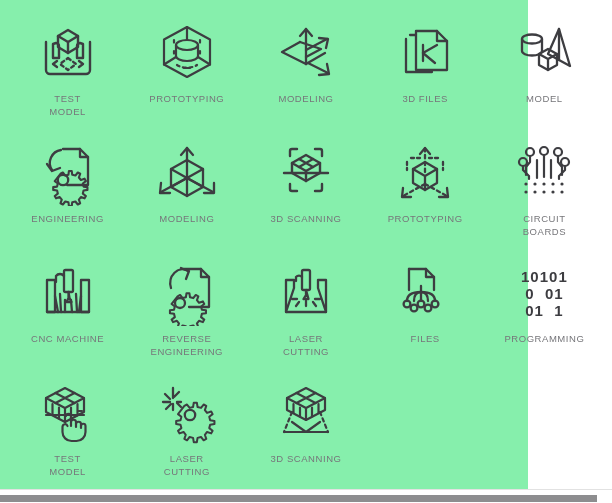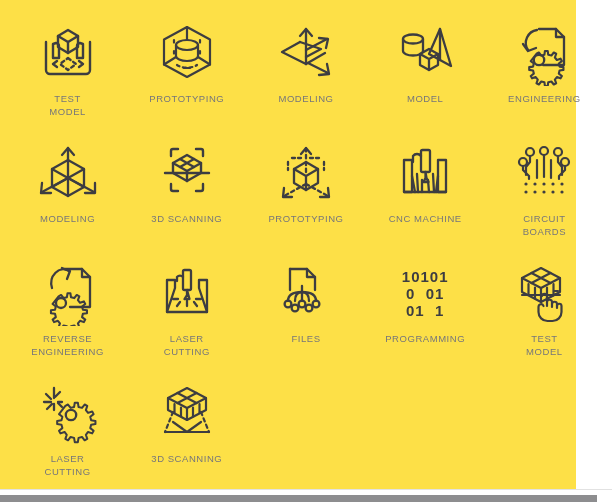--- a/index.html
+++ b/index.html
@@ -9,23 +9,23 @@
     background: #ffffff;
   }
   body {
     width: 612px;
     height: 503px;
     overflow: hidden;
     font-family: "Liberation Sans", sans-serif;
     position: relative;
   }
   #sheet {
-    width: 576px;
+    width: 528px;
     height: 489px;
-    background: #fde047;
+    background: #86efac;
     box-sizing: border-box;
     padding: 12px 8px 0 8px;
     position: relative;
   }
   .grid {
     display: grid;
     grid-template-columns: repeat(5, 1fr);
     grid-template-rows: repeat(4, 120px);
     width: 596px;
   }
@@ -150,20 +150,33 @@
           <path d="M36 30 L57 19"></path>
             <path d="M49 18 L58 19 L56 28"></path>
           <path d="M38 43 L58 53"></path>
             <path d="M57 44 L59 54 L49 55"></path>
           <path d="M30 22 L51 29 L36 37"></path>
         </svg>
       </span>
       <div class="caption">MODELING</div>
     </div>
 
+    <div class="cell">
+      <span class="glyph">
+        <svg viewBox="0 0 72 66" fill="none" stroke="#3d3d41" stroke-width="2.3" stroke-linecap="round" stroke-linejoin="round">
+          <path d="M21 15 h6 M17 19 V52 h26"></path>
+          <path d="M27 11 h21 l10 10 v29 H27 z"></path>
+          <path d="M48 11 v10 h10"></path>
+          <path d="M34 25 v16"></path>
+          <path d="M34 33 L48 25"></path>
+          <path d="M34 33 L46 43"></path>
+        </svg>
+      </span>
+      <div class="caption">3D FILES</div>
+    </div>
 
     <div class="cell">
       <span class="glyph">
         <svg viewBox="0 0 72 66" fill="none" stroke="#3d3d41" stroke-width="2.3" stroke-linecap="round" stroke-linejoin="round">
           <ellipse cx="24" cy="19" rx="10" ry="4.5"></ellipse>
           <path d="M14 19 v12 a10 4.5 0 0 0 20 0 V19"></path>
           <path d="M31 34 L40 29 L49 34 v11 l-9 5 l-9 -5 z"></path>
           <path d="M31 34 L40 39 L49 34 M40 39 v11"></path>
           <path d="M51 9 L62 46 L40 34 z"></path>
           <path d="M51 9 L51 40"></path>
@@ -232,35 +245,20 @@
           <path d="M14 48 L13 57 L22 57"></path>
           <path d="M36 44 L58 56" stroke-dasharray="3.4 3.4"></path>
           <path d="M58 48 L59 57 L50 57"></path>
           <path d="M22 18 h10" stroke-dasharray="3 3"></path>
           <path d="M40 18 h10" stroke-dasharray="3 3"></path>
           <path d="M18 22 v8" stroke-dasharray="3 3"></path>
           <path d="M54 22 v8" stroke-dasharray="3 3"></path>
         </svg>
       </span>
       <div class="caption">PROTOTYPING</div>
-    </div>
-
-    <div class="cell">
-      <span class="glyph">
-        <svg viewBox="0 0 72 66" fill="none" stroke="#3d3d41" stroke-width="2.3" stroke-linecap="round" stroke-linejoin="round">
-          <path d="M15 20 h8 v32 h-8 z"></path>
-          <path d="M49 20 h8 v32 h-8 z"></path>
-          <path d="M15 52 h42"></path>
-          <rect x="32" y="10" width="9" height="22" rx="1.5"></rect>
-          <path d="M36.5 32 v6 l-2 4 h5 l-2 -4 z"></path>
-          <path d="M32 16 a5 5 0 0 0 -8 0 v6"></path>
-          <path d="M23 36 L26 52 M28 34 L29 52 M33 40 L33 52 M39 40 L40 52 M44 34 L45 52 M49 36 L47 52"></path>
-        </svg>
-      </span>
-      <div class="caption">CNC MACHINE</div>
     </div>
 
     <div class="cell">
       <span class="glyph">
         <svg viewBox="0 0 72 66" fill="none" stroke="#3d3d41" stroke-width="2.2" stroke-linecap="round" stroke-linejoin="round">
           <circle cx="22" cy="12" r="4"></circle>
           <circle cx="36" cy="11" r="4"></circle>
           <circle cx="50" cy="12" r="4"></circle>
           <circle cx="15" cy="22" r="4"></circle>
           <circle cx="57" cy="22" r="4"></circle>
@@ -285,20 +283,35 @@
           </g>
         </svg>
       </span>
       <div class="caption">CIRCUIT
 BOARDS</div>
     </div>
 
     <div class="cell">
       <span class="glyph">
         <svg viewBox="0 0 72 66" fill="none" stroke="#3d3d41" stroke-width="2.3" stroke-linecap="round" stroke-linejoin="round">
+          <path d="M15 20 h8 v32 h-8 z"></path>
+          <path d="M49 20 h8 v32 h-8 z"></path>
+          <path d="M15 52 h42"></path>
+          <rect x="32" y="10" width="9" height="22" rx="1.5"></rect>
+          <path d="M36.5 32 v6 l-2 4 h5 l-2 -4 z"></path>
+          <path d="M32 16 a5 5 0 0 0 -8 0 v6"></path>
+          <path d="M23 36 L26 52 M28 34 L29 52 M33 40 L33 52 M39 40 L40 52 M44 34 L45 52 M49 36 L47 52"></path>
+        </svg>
+      </span>
+      <div class="caption">CNC MACHINE</div>
+    </div>
+
+    <div class="cell">
+      <span class="glyph">
+        <svg viewBox="0 0 72 66" fill="none" stroke="#3d3d41" stroke-width="2.3" stroke-linecap="round" stroke-linejoin="round">
           <path d="M33 9 h17 l8 8 v30 H38"></path>
           <path d="M50 9 v8 h8"></path>
           <path d="M20 28 a12 14 0 0 1 17 -17"></path>
           <path d="M30 8 l8 3 -3 8"></path>
           <path d="M30 29 l2.8 -1.5 2.8 3.5 3.6 -0.9 0.7 -4.5 3.2 0 0.7 4.5 3.6 0.9 2.8 -3.5 2.8 1.5 -1.5 4.3 2.3 2.9 4.3 -1.5 1.5 2.8 -3.5 2.8 0.9 3.6 4.5 0.7 0 3.2 -4.5 0.7 -0.9 3.6 3.5 2.8 -1.5 2.8 -4.3 -1.5 -2.3 2.9 1.5 4.3 -2.8 1.5 -2.8 -3.5 -3.6 0.9 -0.7 4.5 -3.2 0 -0.7 -4.5 -3.6 -0.9 -2.8 3.5 -2.8 -1.5 1.5 -4.3 -2.3 -2.9 -4.3 1.5 -1.5 -2.8 3.5 -2.8 -0.9 -3.6 -4.5 -0.7 0 -3.2 4.5 -0.7 0.9 -3.6 -3.5 -2.8 z" transform="translate(-4,6) scale(0.9)" transform-origin="36 42"></path>
           <circle cx="29" cy="43" r="5"></circle>
         </svg>
       </span>
       <div class="caption">REVERSE
 ENGINEERING</div>

